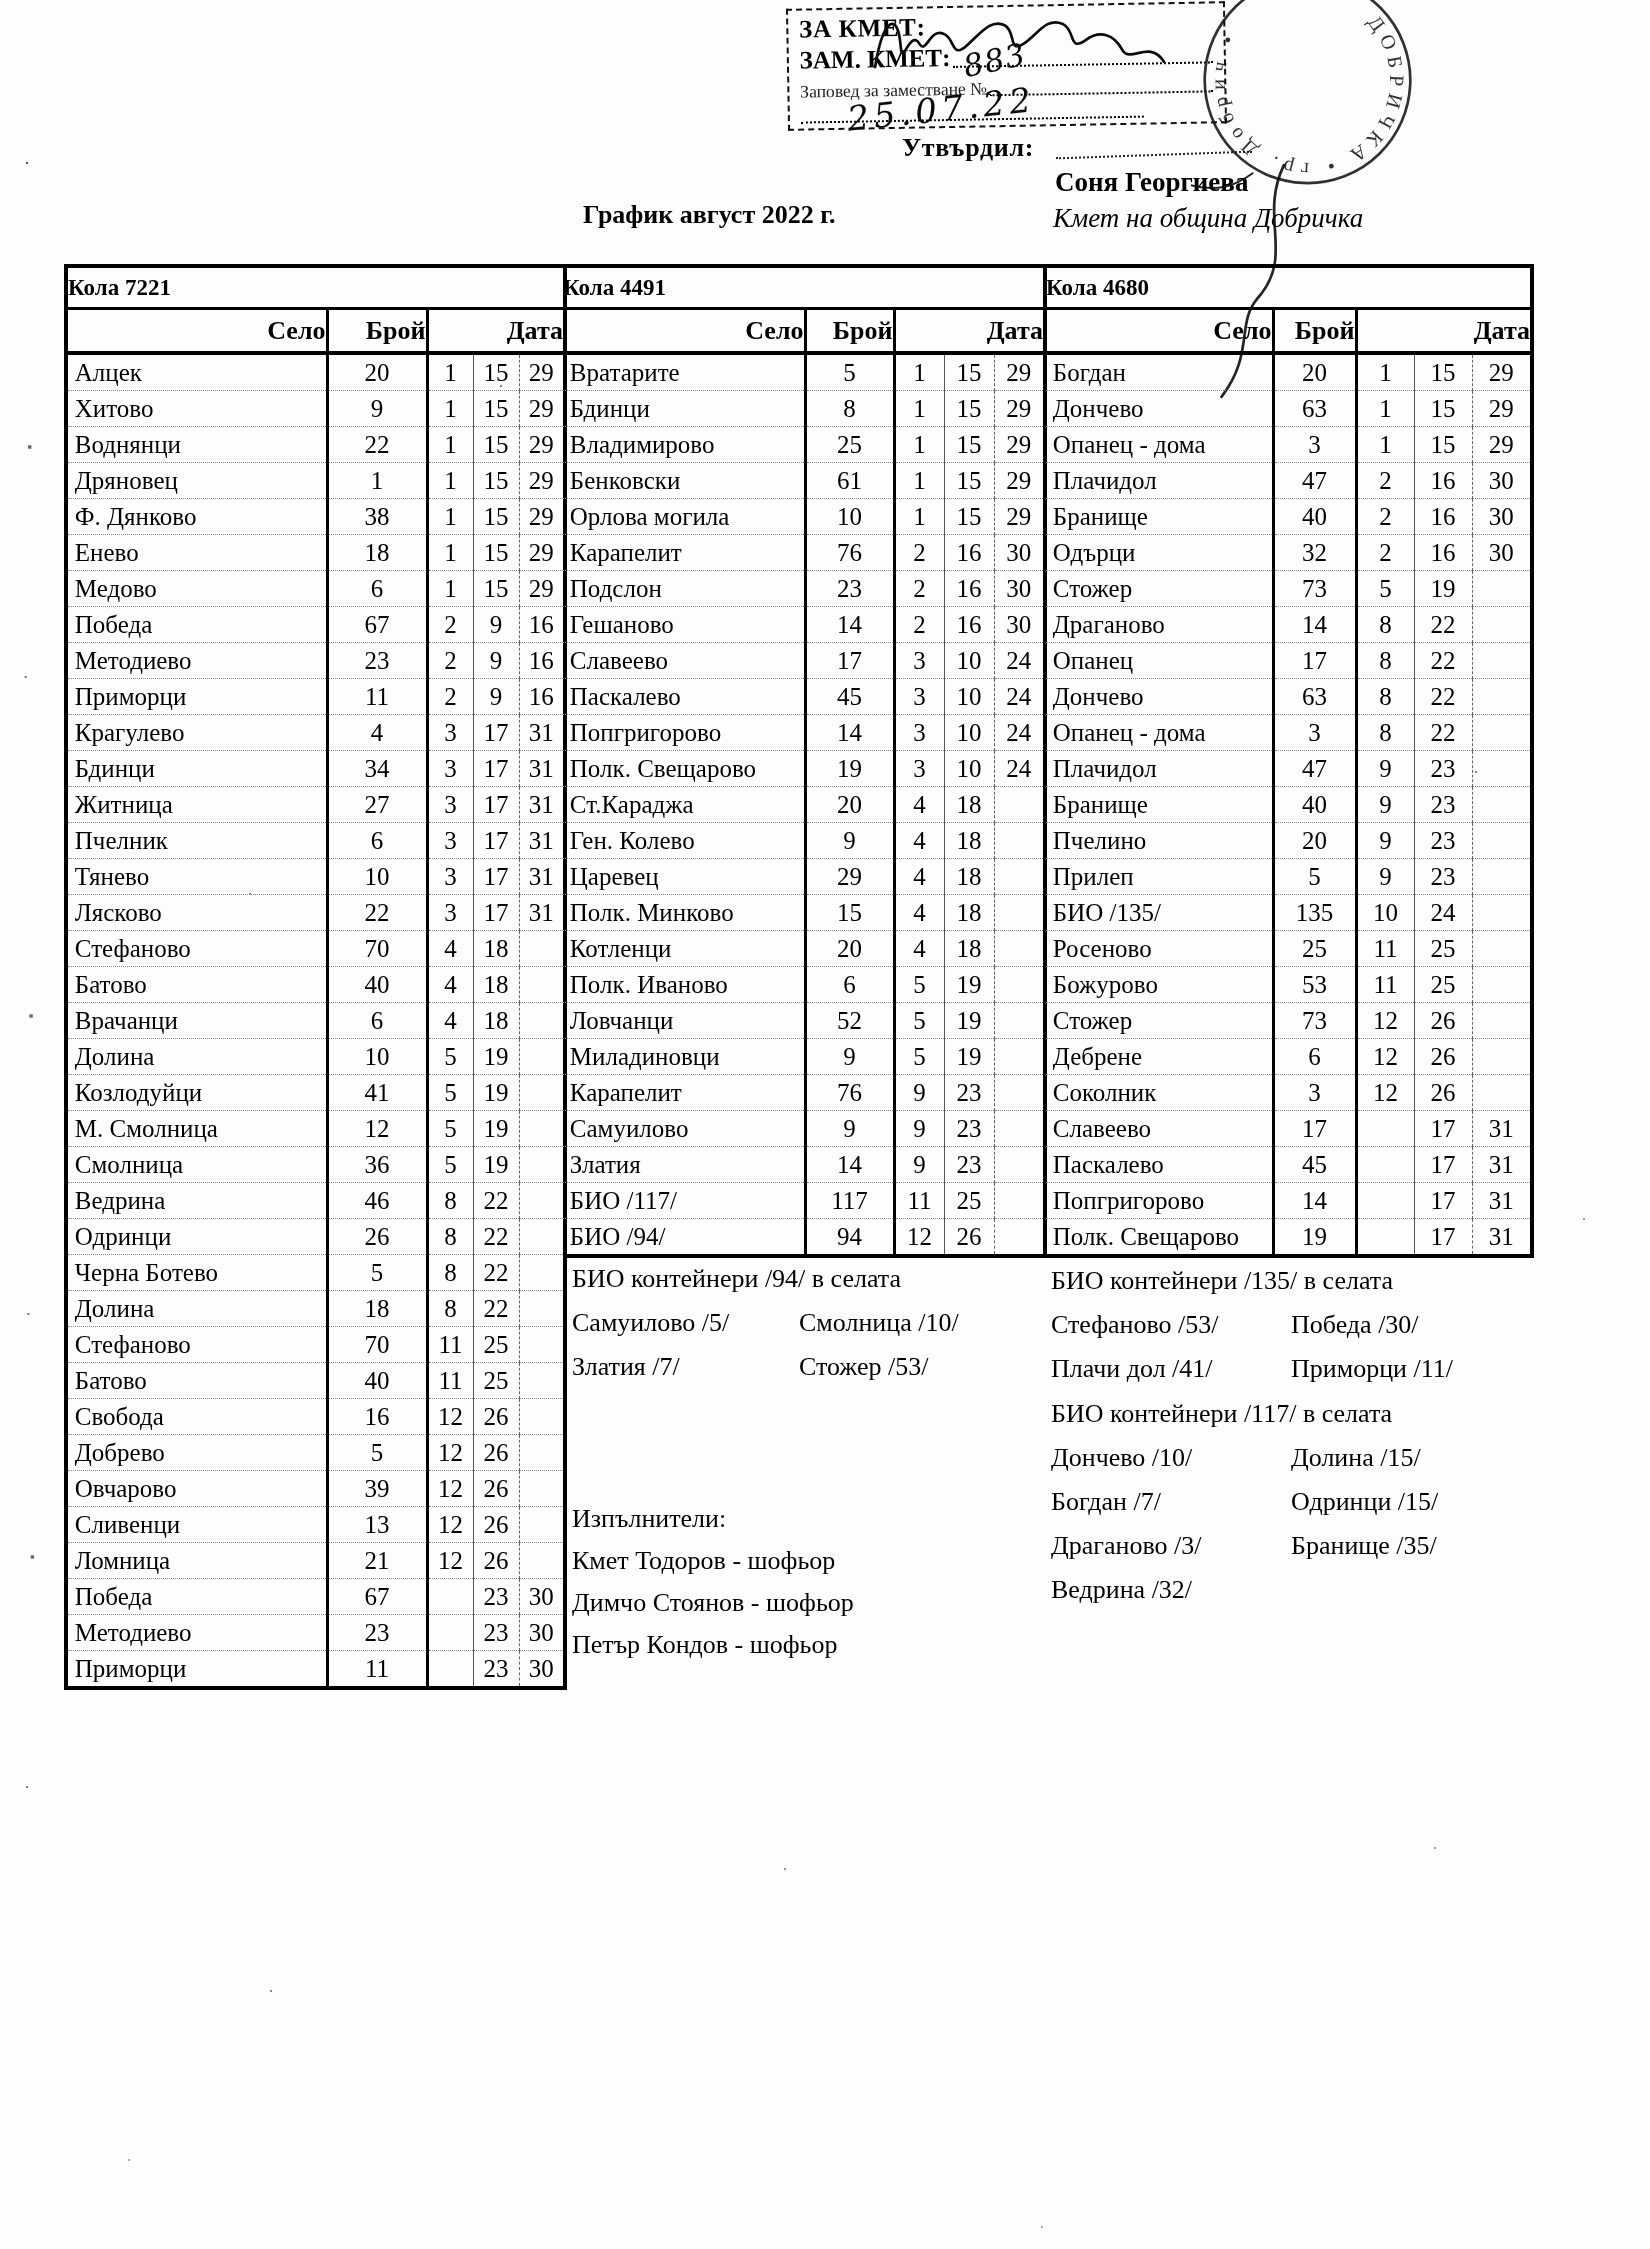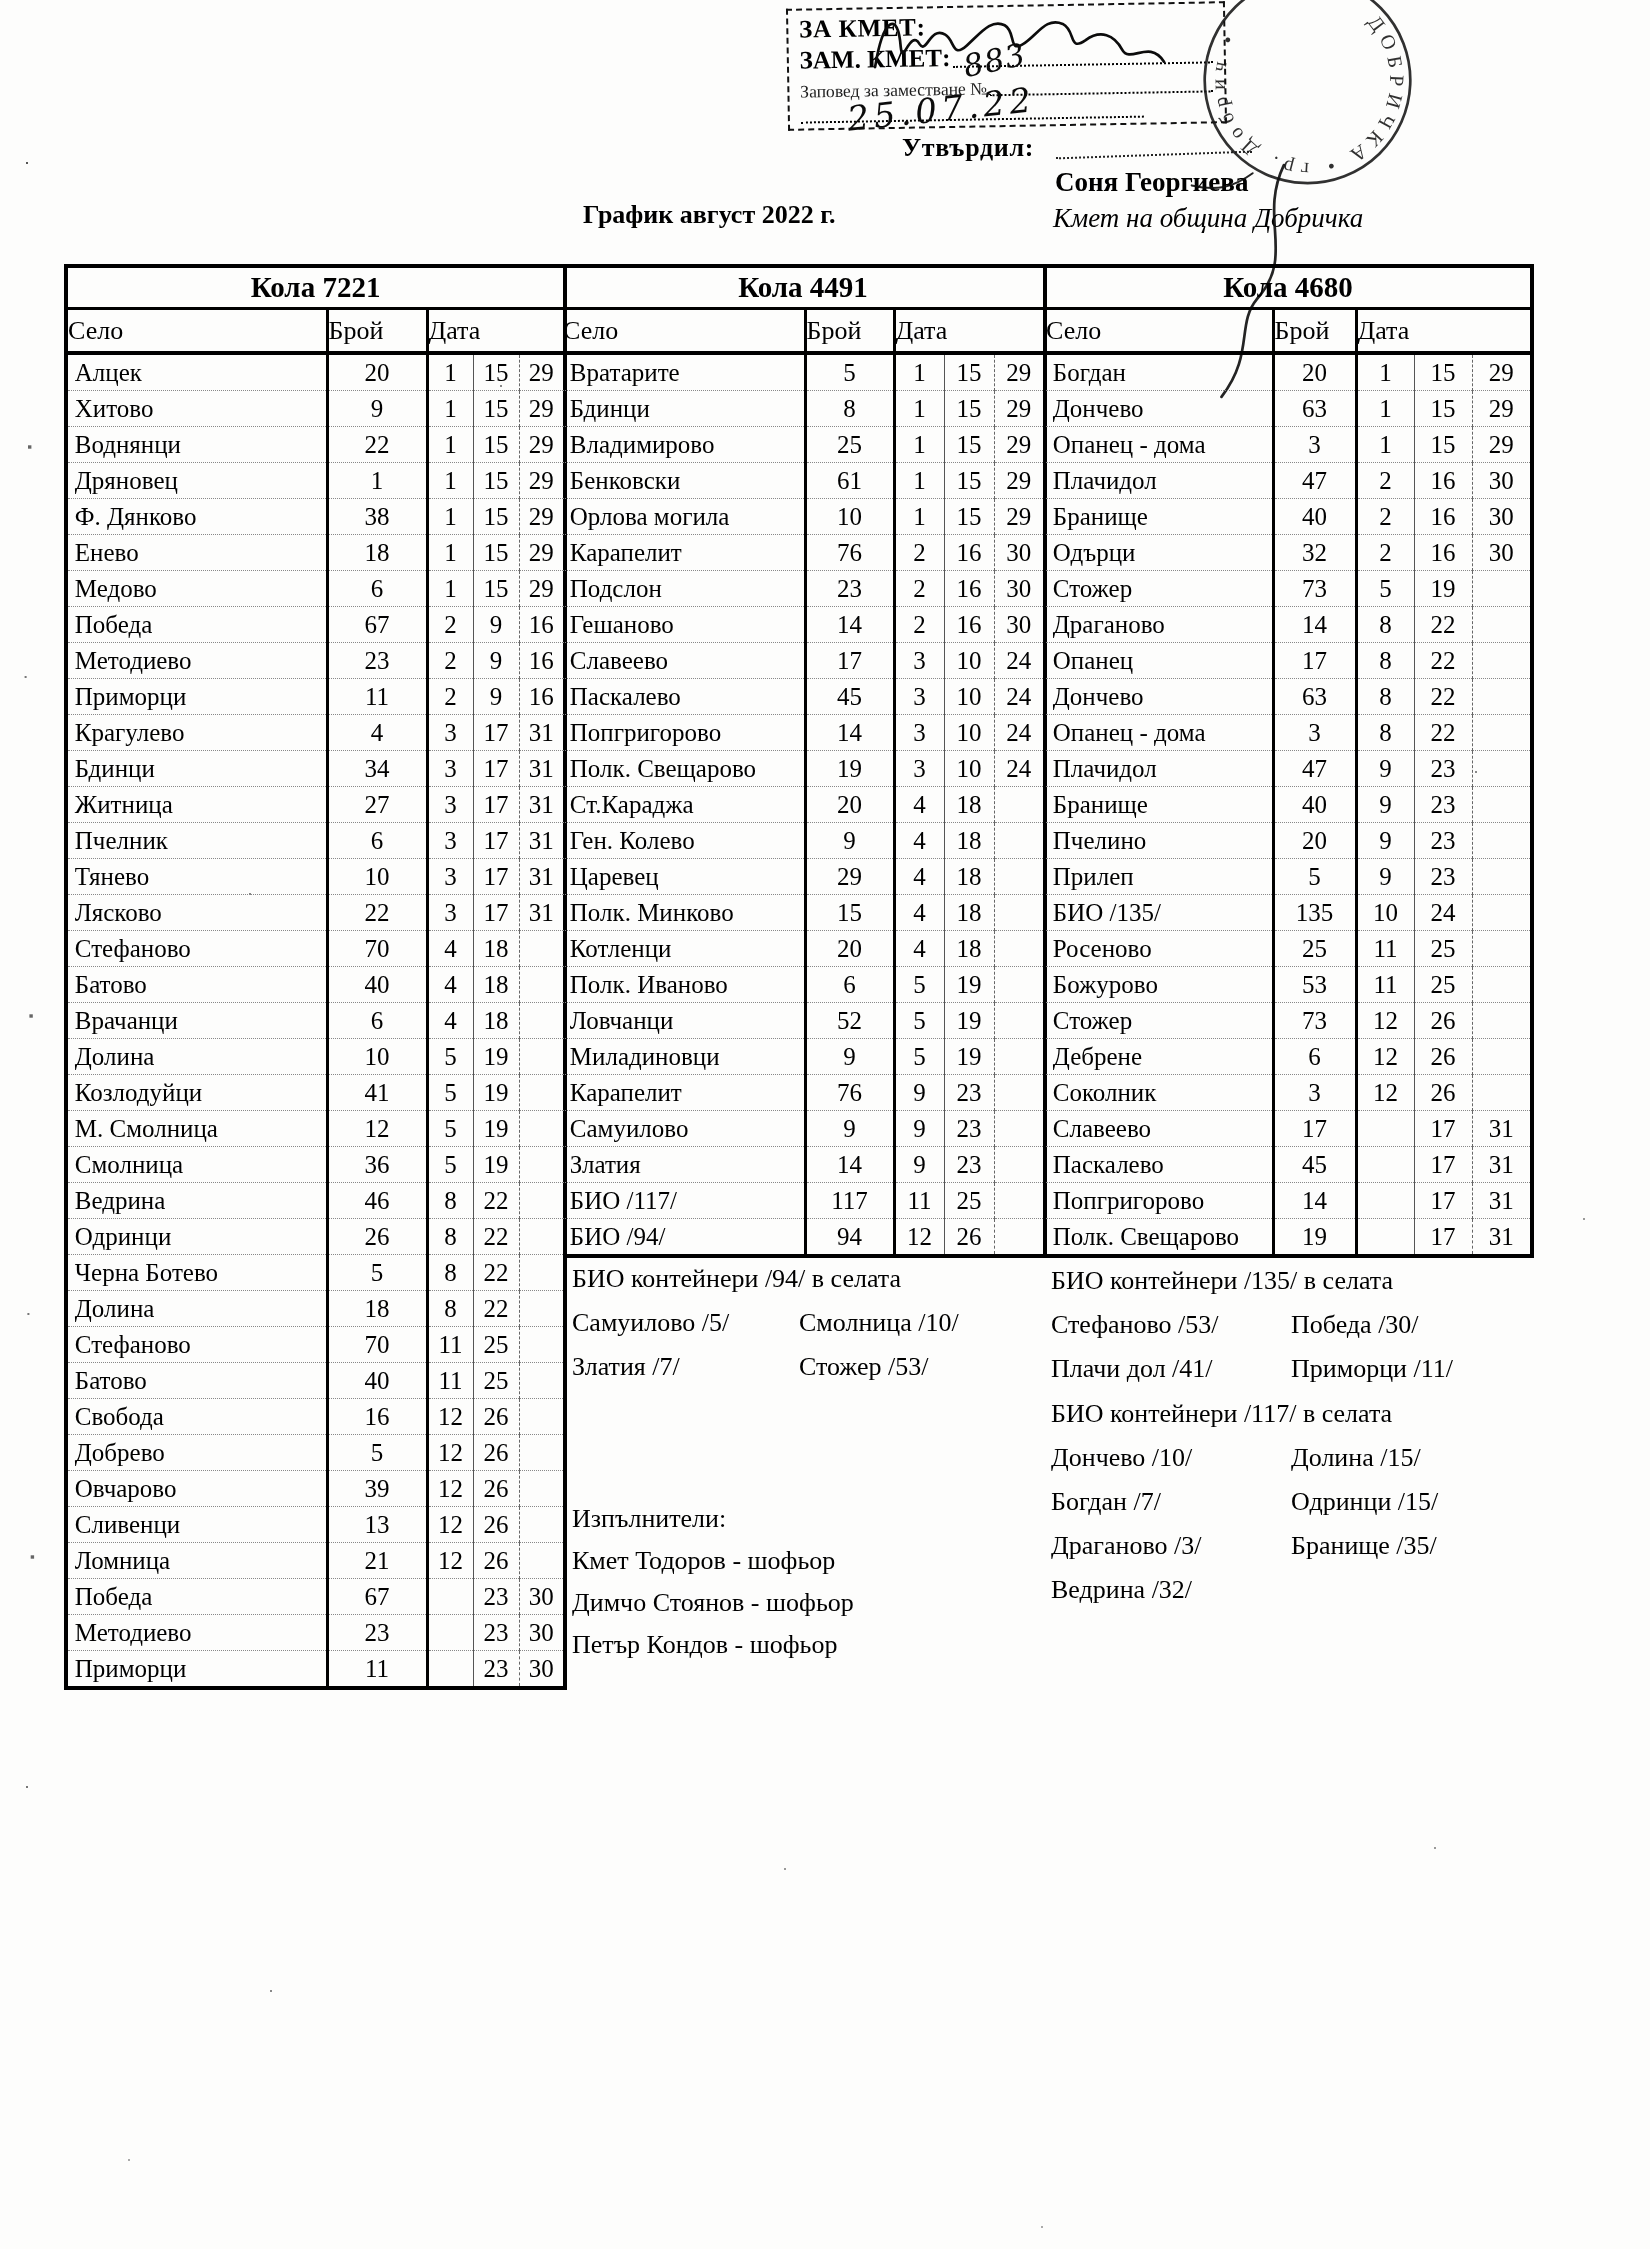--- a/index.html
+++ b/index.html
@@ -35,22 +35,22 @@
   .round-stamp{position:absolute;left:1179px;top:-35px;width:257px;height:244px;opacity:.88}
   .sig-svg{position:absolute;left:865px;top:5.4px;width:305px;height:81px}
   .tail-svg{position:absolute;left:1151px;top:161px;width:183px;height:244px;opacity:.9}
   
   .tblwrap{position:absolute;top:264px}
   #t1{left:64px;width:499px}
   #t2{left:563px;width:483px}
   #t3{left:1046px;width:485px}
   table.sched{border-collapse:collapse;table-layout:fixed;width:100%;border:4.1px solid #000;background:transparent}
   #t2 table.sched,#t3 table.sched{border-left:none}
-  .sched .title-cell{height:39px;font-weight:bold;font-size:29px;text-align:center;border-bottom:3.4px solid #000;padding:0}
-  .sched th.h{font-weight:normal;font-size:26px;height:41px;border-bottom:4.1px solid #000;padding:0;text-align:left}
+  .sched .title-cell{height:39px;font-weight:bold;font-size:23px;text-align:left;border-bottom:3.4px solid #000;padding:0}
+  .sched th.h{font-weight:bold;font-size:26px;height:41px;border-bottom:4.1px solid #000;padding:0;text-align:right}
   .sched th.bsep{border-right:3.4px solid #000}
   .sched td{font-size:25px;height:35px;padding:0;white-space:nowrap;overflow:hidden}
   .sched td.v{padding-left:6.8px;border-right:3.4px solid #000}
   .sched td.c{text-align:center;border-right:3.4px solid #000}
   .sched td.d{text-align:center}
   .sched td.d2{border-left:0.7px solid #555}
   .sched td.d3{border-left:0.7px dashed #666}
   .sched tbody tr + tr td{border-top:1.4px dotted #888}
   
   .noteblock{position:absolute;font-size:26px}

